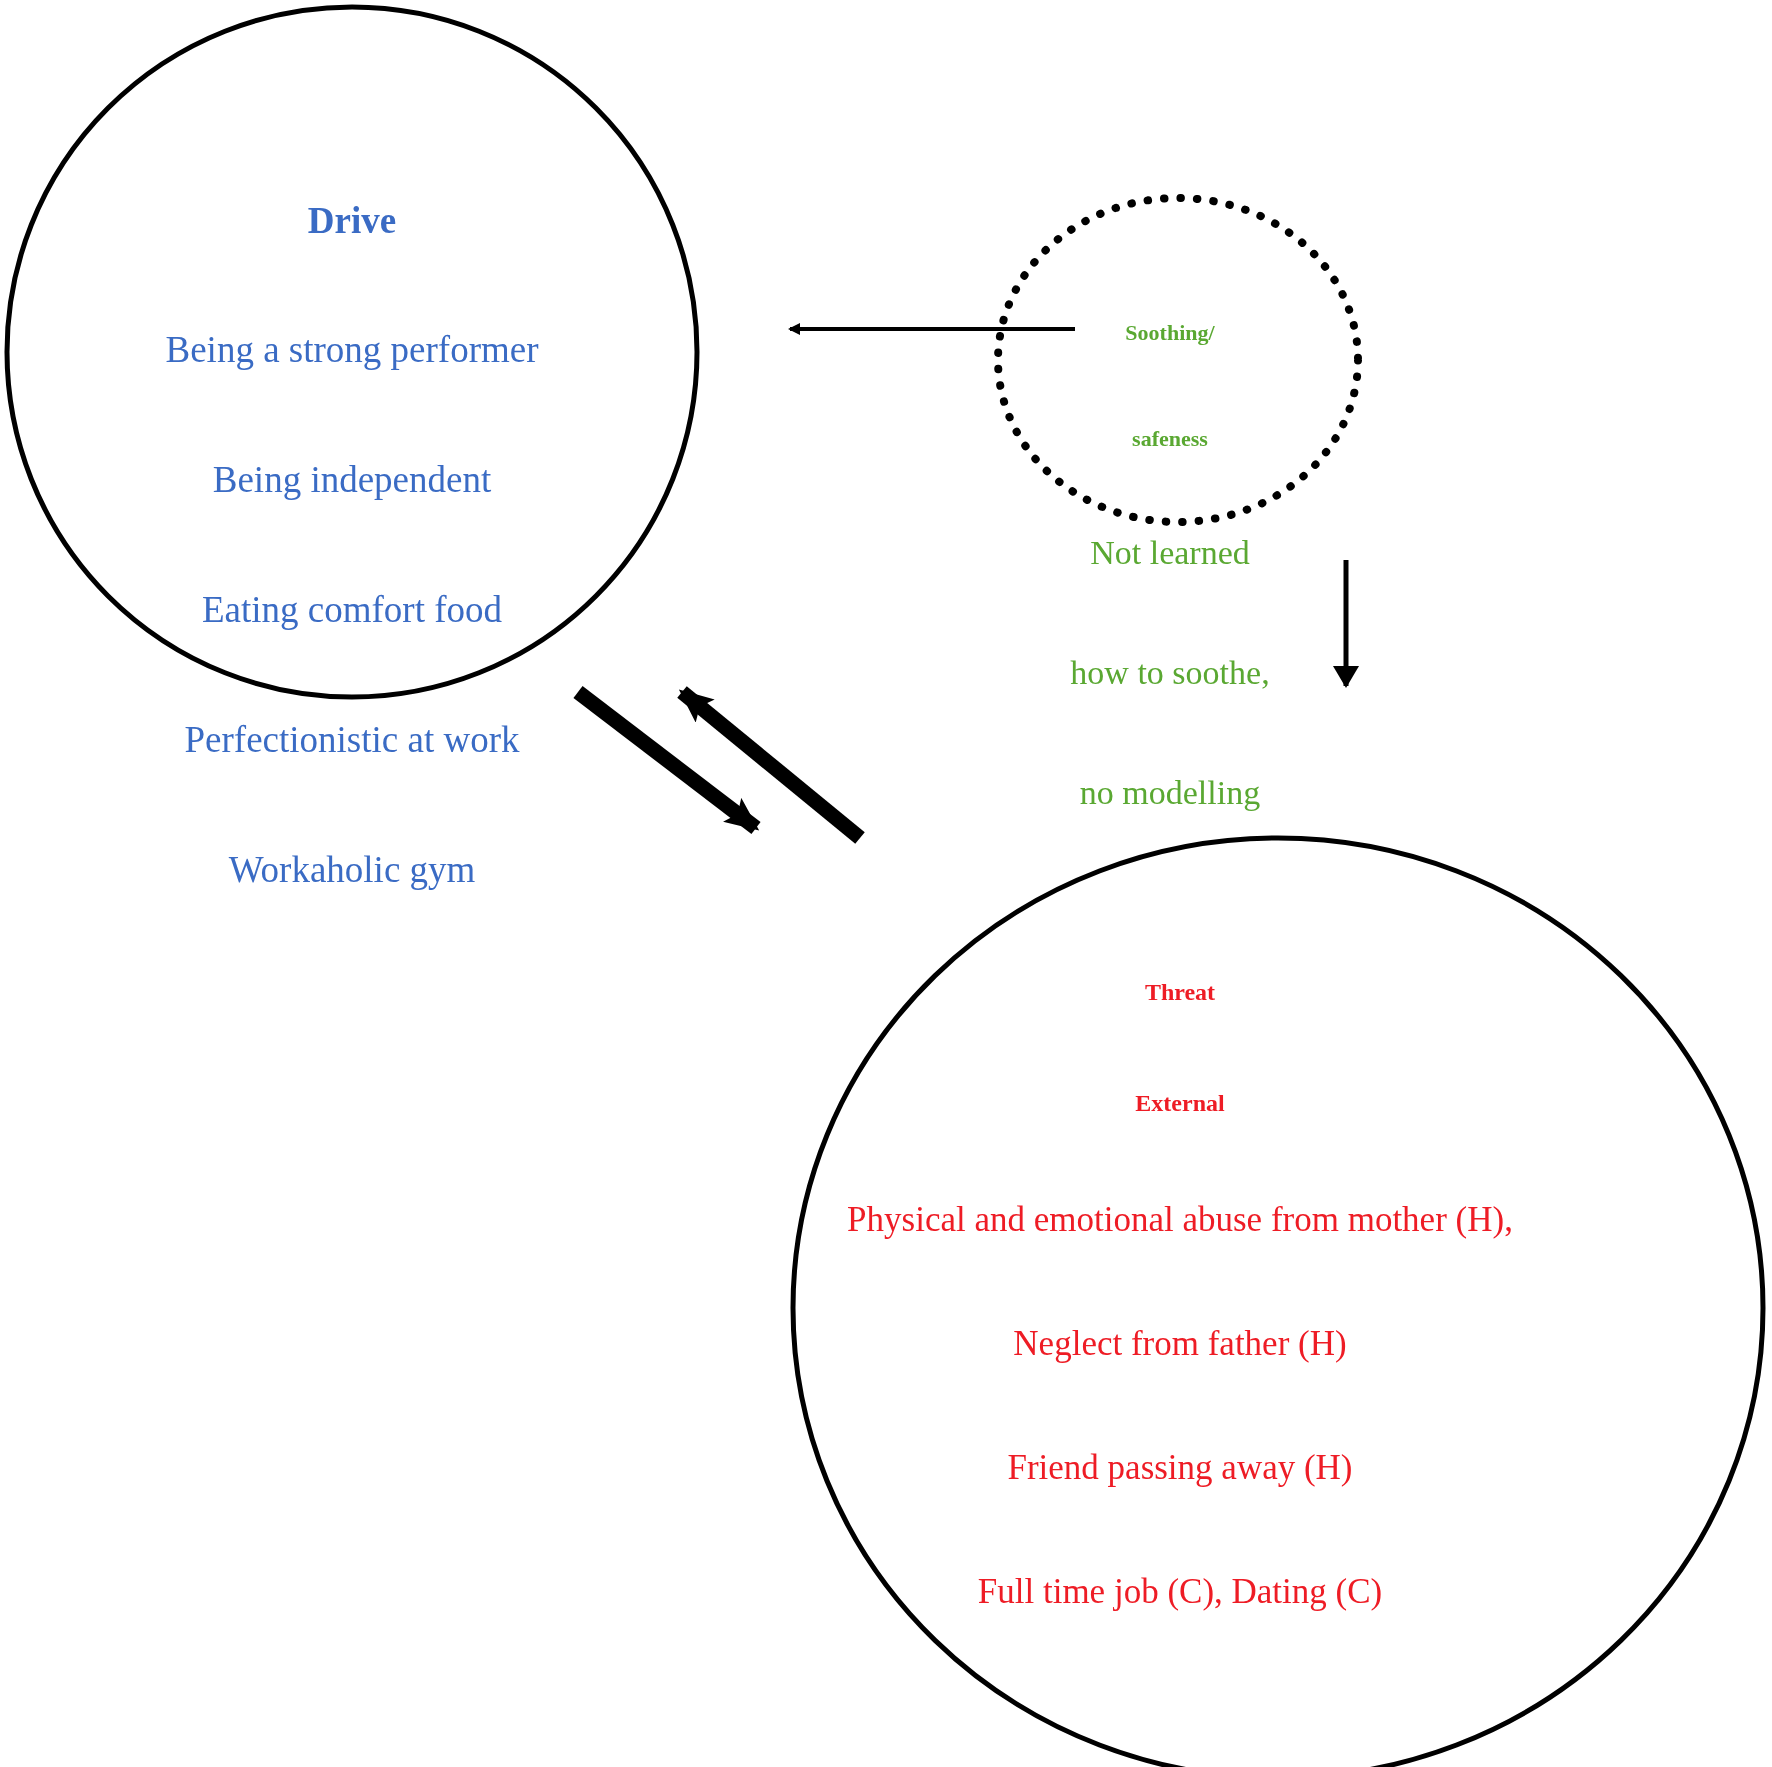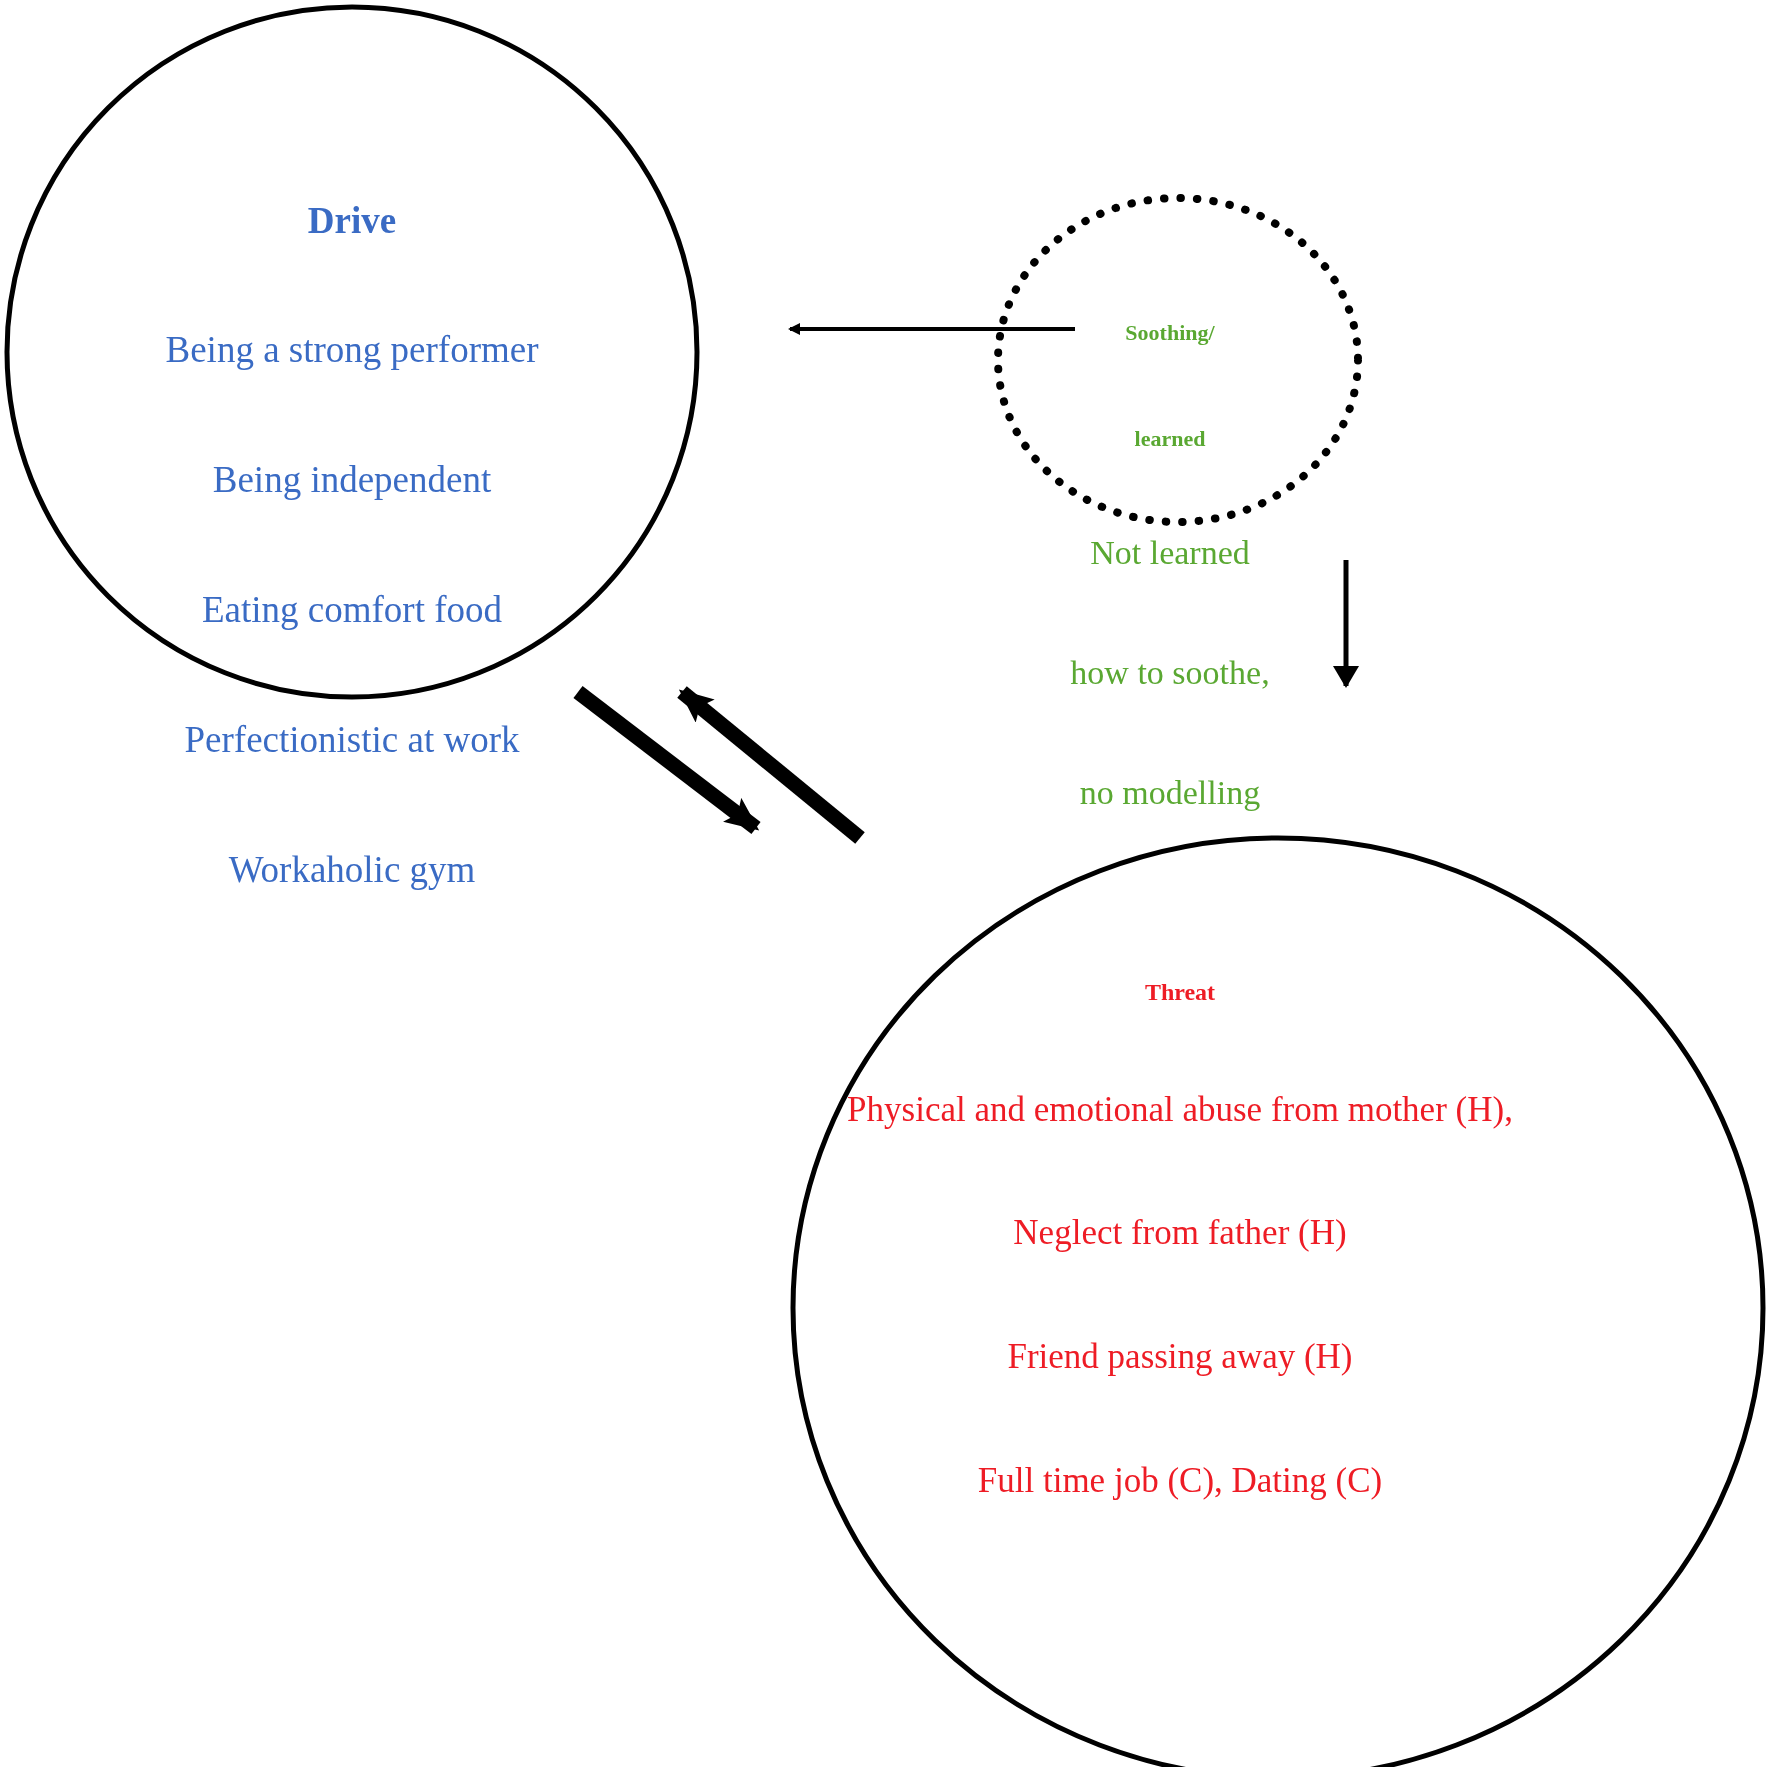--- a/index.html
+++ b/index.html
@@ -101,28 +101,29 @@
     <span class="lbl ttl">Drive</span>
     <span class="lbl">Being a strong performer</span>
     <span class="lbl">Being independent</span>
     <span class="lbl">Eating comfort food</span>
     <span class="lbl">Perfectionistic at work</span>
     <span class="lbl">Workaholic gym</span>
   </div>
 
   <div class="node-text" id="soothing-text">
     <span class="lbl ttl">Soothing/</span>
-    <span class="lbl ttl">learned</span>
+    <span class="lbl ttl">safeness</span>
     <span class="lbl">Not learned</span>
     <span class="lbl">how to soothe,</span>
     <span class="lbl">no modelling</span>
   </div>
 
   <div class="node-text" id="threat-text">
     <span class="lbl ttl">Threat</span>
+    <span class="lbl ttl">External</span>
     <span class="lbl">Physical and emotional abuse from mother (H),</span>
     <span class="lbl">Neglect from father (H)</span>
     <span class="lbl">Friend passing away (H)</span>
     <span class="lbl">Full time job (C), Dating (C)</span>
     
     
     
     
     
     

